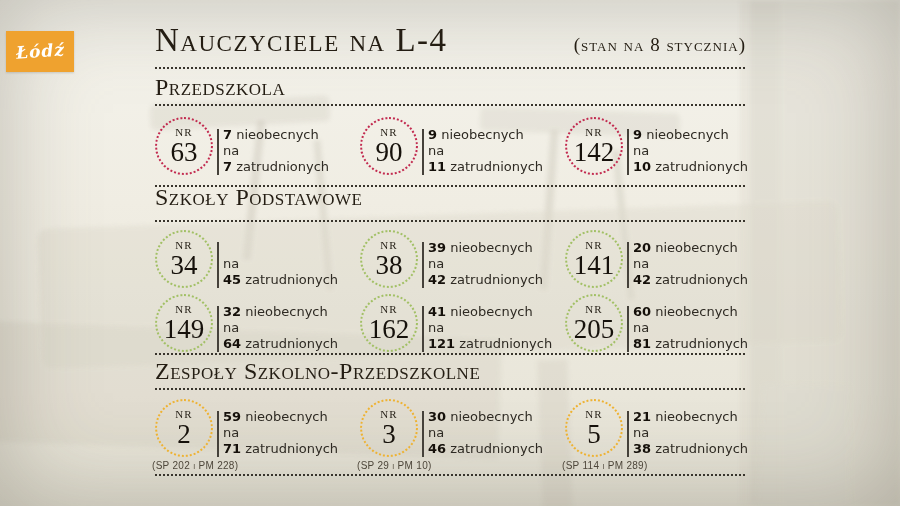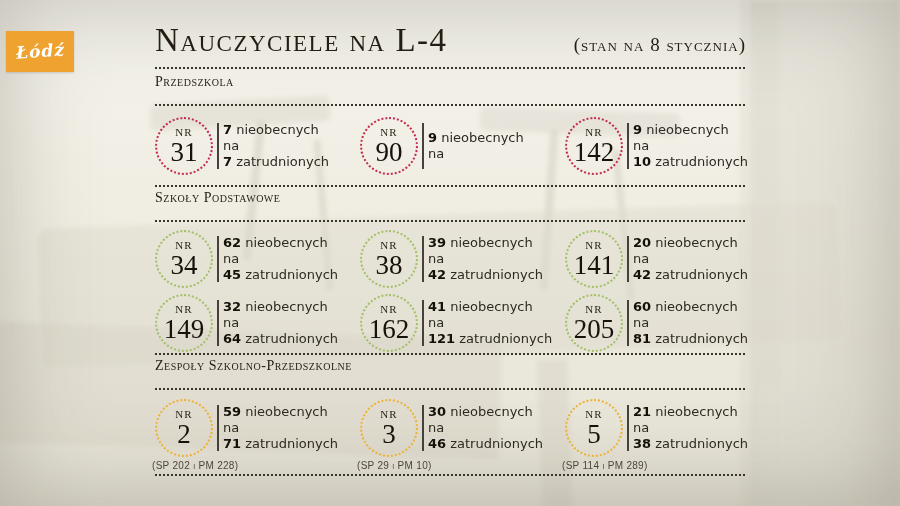--- a/index.html
+++ b/index.html
@@ -31,24 +31,24 @@
   .content{position:absolute;left:155px;top:0;width:591px;height:426px;}
   .abs{position:absolute;left:0;right:0;}
 
   .hr{height:2px;background-image:repeating-linear-gradient(90deg,#38342c 0,#38342c 2px,transparent 2px,transparent 4px);}
   .serif{font-family:"Liberation Serif","DejaVu Serif",serif;font-variant:small-caps;color:#241d13;}
 
   .header-row{top:22px;display:flex;justify-content:space-between;align-items:baseline;}
   .title{font-size:33px;letter-spacing:1.5px;line-height:1.1;}
   .subtitle{font-size:19px;letter-spacing:1px;}
 
-  .sec-title{font-size:14px;letter-spacing:.5px;}
+  .sec-title{font-size:24px;letter-spacing:.5px;}
 
   .row{display:flex;width:615px;}
-  .card{width:205px;box-sizing:border-box;display:flex;align-items:center;gap:4px;position:relative;}
+  .card{width:205px;box-sizing:border-box;display:flex;align-items:flex-end;gap:4px;position:relative;}
   .circle{flex:none;width:54px;height:54px;border:2px dotted #999;border-radius:50%;
           display:flex;flex-direction:column;align-items:center;justify-content:center;}
   .nr{font-family:"Liberation Serif","DejaVu Serif",serif;font-size:11px;letter-spacing:1px;color:#2a241b;line-height:1;margin-bottom:1px;}
   .num{font-family:"Liberation Serif","DejaVu Serif",serif;font-size:27px;line-height:26px;color:#16110b;}
   .vsep{flex:none;width:2px;height:46px;background:#45413a;}
   .info{font-size:13px;line-height:16px;color:#2e2a23;}
   .info b{color:#15100a;}
   .caption{position:absolute;left:-3px;top:61px;font-family:Liberation Sans, sans-serif;
            font-variant:small-caps;font-size:10px;letter-spacing:.3px;color:#4d463a;white-space:nowrap;}
 </style>
@@ -85,67 +85,67 @@
     </div>
     <div class="abs hr" style="top:67px"></div>
 
     <div class="abs serif sec-title" style="top:74px">Przedszkola</div>
     <div class="abs hr" style="top:104px"></div>
 
     <div class="abs row" style="top:117px">
       <div class="card">
         <div class="circle" style="border-color: rgb(194, 42, 79);">
           <span class="nr">NR</span>
-          <span class="num">31</span>
+          <span class="num">63</span>
         </div>
         <div class="vsep"></div>
         <div class="info">
           <div><b>7</b> <span>nieobecnych</span></div>
           <div>na</div>
           <div><b>7</b> <span>zatrudnionych</span></div>
         </div>
       </div>
       <div class="card">
         <div class="circle" style="border-color: rgb(194, 42, 79);">
           <span class="nr">NR</span>
           <span class="num">90</span>
         </div>
         <div class="vsep"></div>
         <div class="info">
           <div><b>9</b> <span>nieobecnych</span></div>
           <div>na</div>
+          <div><b>11</b> <span>zatrudnionych</span></div>
         </div>
       </div>
       <div class="card">
         <div class="circle" style="border-color: rgb(194, 42, 79);">
           <span class="nr">NR</span>
           <span class="num">142</span>
         </div>
         <div class="vsep"></div>
         <div class="info">
           <div><b>9</b> <span>nieobecnych</span></div>
           <div>na</div>
           <div><b>10</b> <span>zatrudnionych</span></div>
         </div>
       </div>
     </div>
 
     <div class="abs hr" style="top:185px"></div>
-    <div class="abs serif sec-title" style="top:190px">Szkoły Podstawowe</div>
+    <div class="abs serif sec-title" style="top:184px">Szkoły Podstawowe</div>
     <div class="abs hr" style="top:220px"></div>
 
     <div class="abs row" style="top:230px">
       <div class="card">
         <div class="circle" style="border-color: rgb(162, 192, 101);">
           <span class="nr">NR</span>
           <span class="num">34</span>
         </div>
         <div class="vsep"></div>
         <div class="info">
-          <div><b>62</b> <span>nieobecnych</span></div>
           <div>na</div>
           <div><b>45</b> <span>zatrudnionych</span></div>
         </div>
       </div>
       <div class="card">
         <div class="circle" style="border-color: rgb(162, 192, 101);">
           <span class="nr">NR</span>
           <span class="num">38</span>
         </div>
         <div class="vsep"></div>

